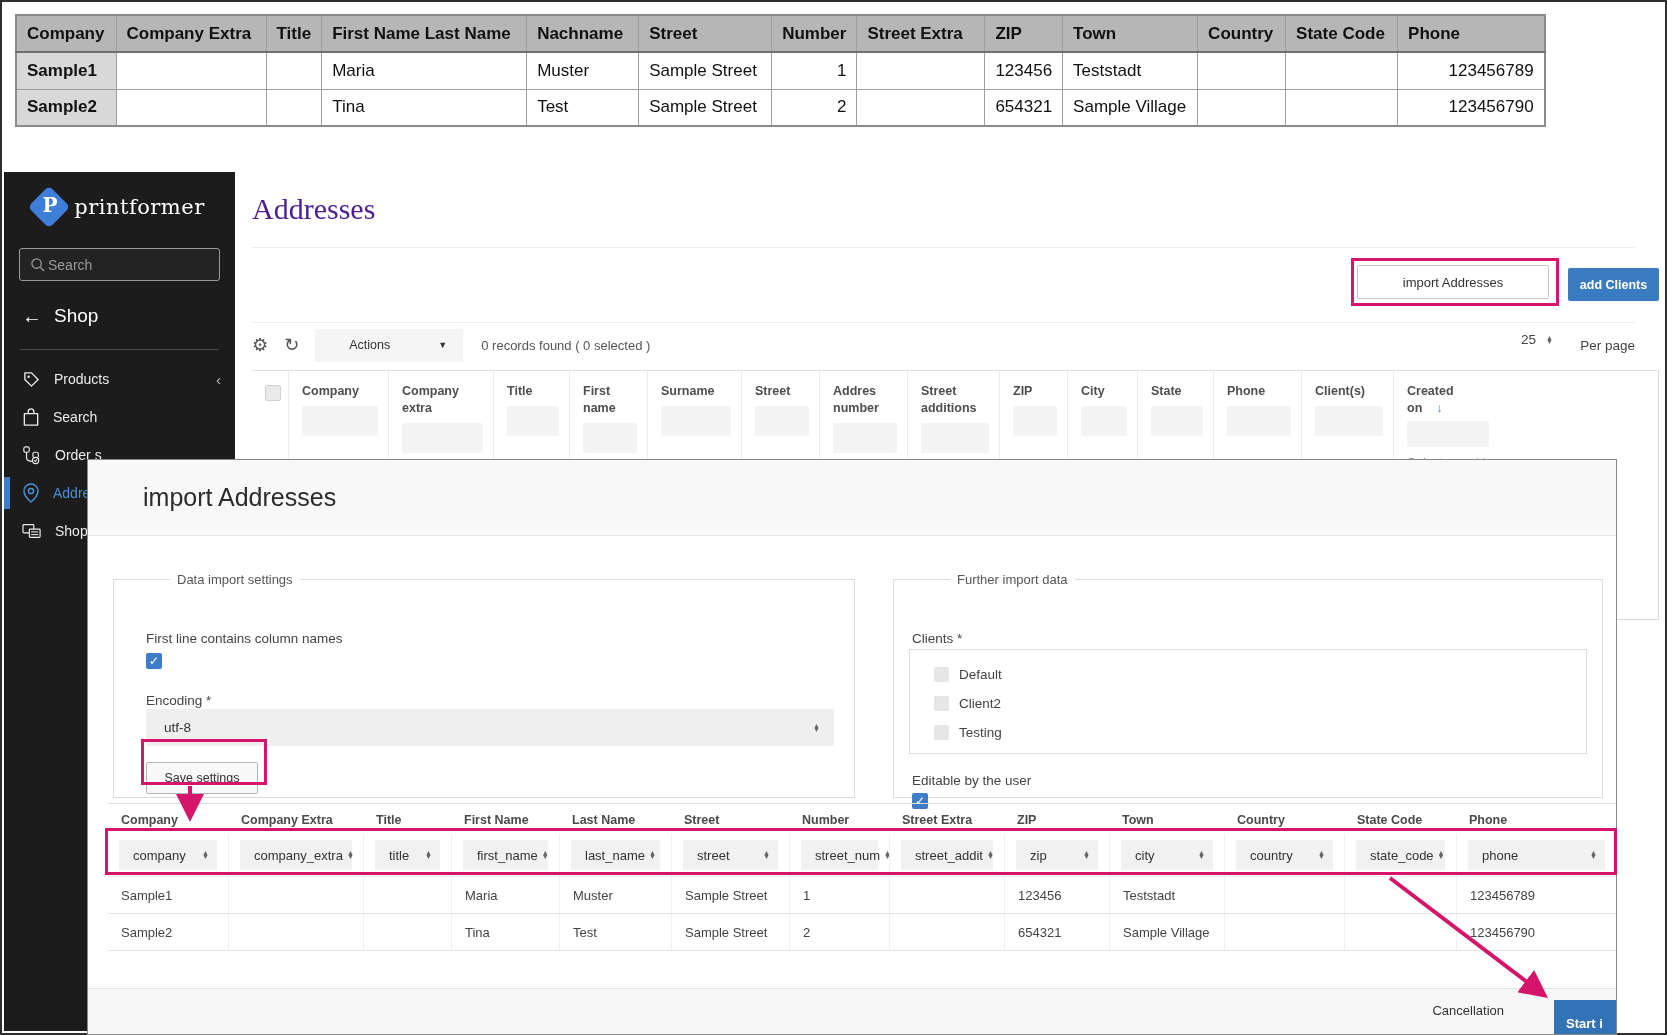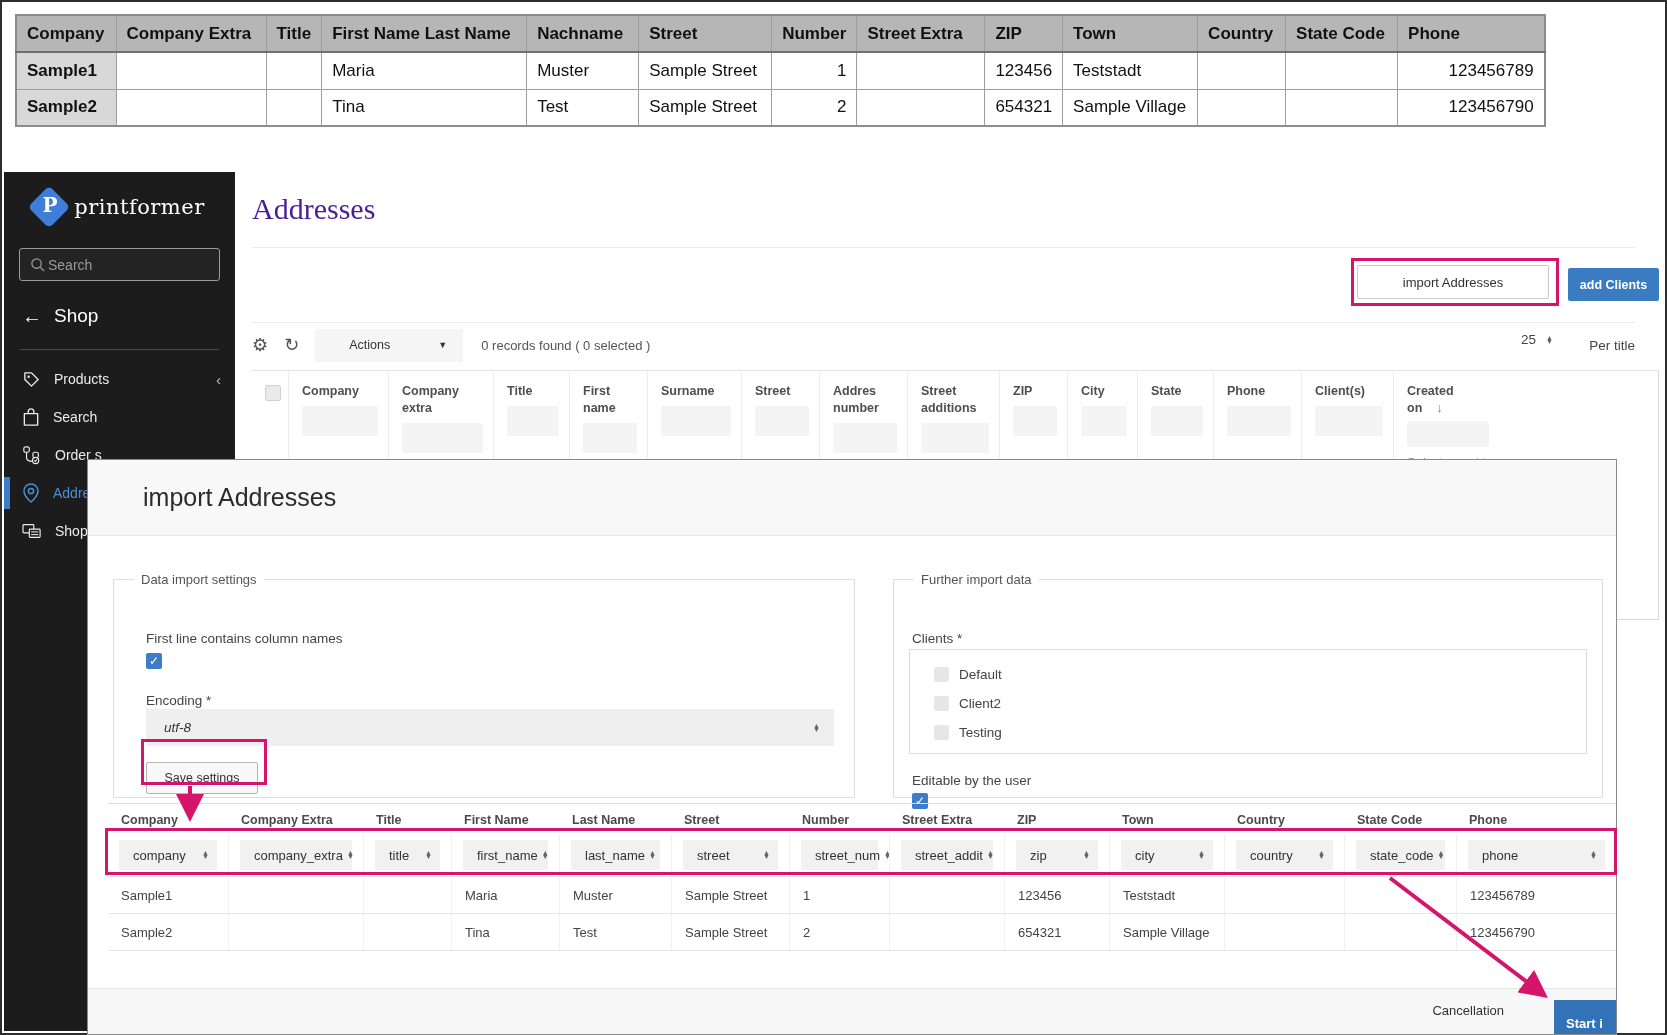--- a/index.html
+++ b/index.html
@@ -62,28 +62,28 @@
   .bg-check { width:16px; height:16px; background:#e9e9e9; border:1px solid #d2d2d2; border-radius:2px; margin-top:2px; }
   .sort-down { color:#4a90d9; font-weight:normal; margin-left:14px; }
   .selectc { display:flex; align-items:center; justify-content:space-between; font-weight:normal; color:#8a8a8a; font-size:13px; margin-top:6px; padding-right:2px; }
   .selectc .x { color:#777; font-size:15px; }
   .bg-x { display:flex; align-items:center; justify-content:center; color:#777; font-size:15px; height:30px; background:#f4f4f4; margin-top:4px; border-radius:2px; font-weight:normal; }
 
   
   #modal { position:absolute; left:85px; top:457px; width:1530px; height:576px; background:#fff; border:1px solid #8a8a8a; z-index:10; overflow:hidden; }
   .modal-header { height:76px; background:#f8f8f8; border-bottom:1px solid #e8e8e8; display:flex; align-items:center; padding-left:55px; }
   .modal-title { font-size:25px; color:#2b2b2b; }
-  fieldset { position:absolute; border:1px solid #ddd; }
+  fieldset { position:absolute; border:1px solid #ddd;padding-left:36px; }
   #fs-settings { left:25px; top:112px; width:742px; height:226px; }
   #fs-further { left:805px; top:112px; width:710px; height:226px; }
   legend { margin-left:20px; padding:0 7px; font-size:13px; color:#555; }
   .fld-label { position:absolute; font-size:13.5px; color:#444; }
   .cb { width:16px; height:16px; border-radius:2px; position:absolute; }
   .cb.checked { background:#3d7cc9; color:#fff; font-size:12px; display:flex; align-items:center; justify-content:center; }
-  .enc-select { position:absolute; left:32px; top:122px; width:688px; height:37px; background:#efefef; display:flex; align-items:center; justify-content:space-between; padding:0 14px 0 18px; font-size:13.5px; color:#333; cursor:pointer;font-style:italic; }
+  .enc-select { position:absolute; left:32px; top:122px; width:688px; height:37px; background:#efefef; display:flex; align-items:center; justify-content:space-between; padding:0 14px 0 18px; font-size:13.5px; color:#333; cursor:pointer; }
   .btn-save { position:absolute; left:32px; top:175px; width:112px; height:32px; background:#f8f8f8; border:1px solid #b5b5b5; border-radius:2px; font-size:12.5px; color:#333; cursor:pointer; }
   .clients-box { position:absolute; left:15px; top:62px; width:678px; height:105px; border:1px solid #ddd; padding:10px 0 0 24px; }
   .client-row { display:flex; align-items:center; gap:10px; height:29px; font-size:13.5px; color:#444; }
   .client-row .sq { width:15px; height:15px; background:#e6e6e6; border-radius:2px; }
 
   
   #map-table { position:absolute; left:20px; top:343px; width:1508px; border-top:1px solid #ddd; overflow:hidden; }
   .map-row { display:flex; }
   .map-cell { flex:0 0 auto; overflow:hidden; white-space:nowrap; }
   .map-head .map-cell { height:30px; font-size:12.5px; font-weight:bold; color:#4a4a4a; padding:9px 0 0 13px; }
@@ -257,21 +257,21 @@
         </div>
         <span class="records">0 records found ( 0 selected )</span>
       </div>
       <div class="perpage">
         <span>25</span>
         <span class="spin">
             <span>▲</span>
             <span>▼</span>
           </span>
       </div>
-      <span class="perpage-label">Per title</span>
+      <span class="perpage-label">Per page</span>
 
       <div class="bg-table">
         <div class="bg-col" style="width:36px">
             <div class="bg-check"></div>
           </div>
         <div class="bg-col" style="width:100px"><span>Company</span><div class="bg-filter"></div></div>
         <div class="bg-col" style="width:105px"><span>Company extra</span><div class="bg-filter"></div></div>
         <div class="bg-col" style="width:76px"><span>Title</span><div class="bg-filter"></div></div>
         <div class="bg-col" style="width:78px"><span>First name</span><div class="bg-filter"></div></div>
         <div class="bg-col" style="width:94px"><span>Surname</span><div class="bg-filter"></div></div>

